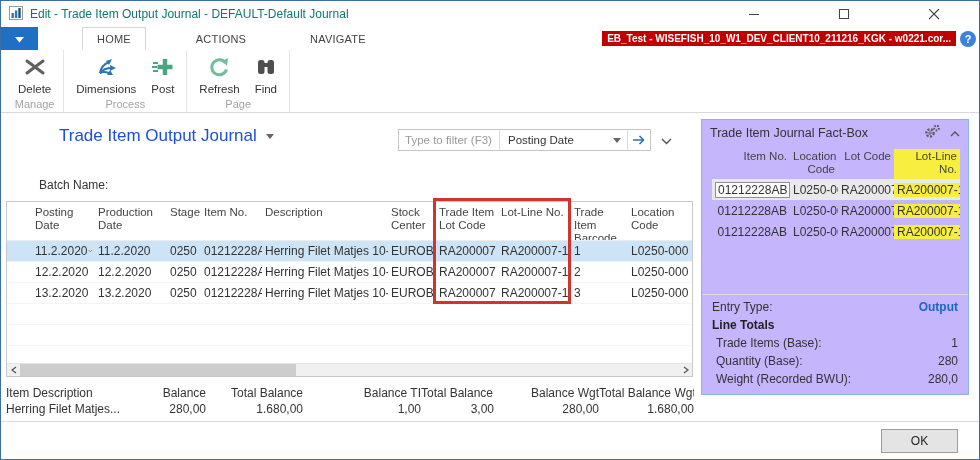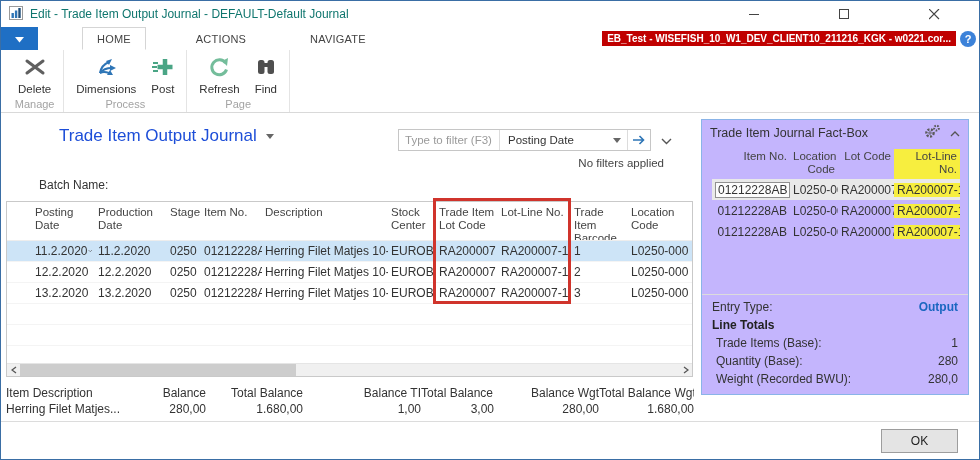--- a/index.html
+++ b/index.html
@@ -227,21 +227,20 @@
       <svg width="13" height="10" viewBox="0 0 13 10">
           <path d="M0 5 L10 5 M6.5 1 L10.5 5 L6.5 9" stroke="#2e75b6" stroke-width="1.6" fill="none"></path>
         </svg>
     </div>
   </div>
   <div class="filter-expand">
     <svg width="11" height="7" viewBox="0 0 11 7">
         <polyline points="1,1 5.5,5.5 10,1" fill="none" stroke="#555" stroke-width="1.4"></polyline>
       </svg>
   </div>
-  <div class="filter-status">No filters applied</div>
 
   <div class="batch-row">
     <span>Batch Name:</span>
   </div>
 
   <div class="grid">
     <div class="grid-header">
       <div class="gh-cell c0"></div>
       <div class="gh-cell c1">Posting Date</div>
       <div class="gh-cell c2">Production Date</div>

